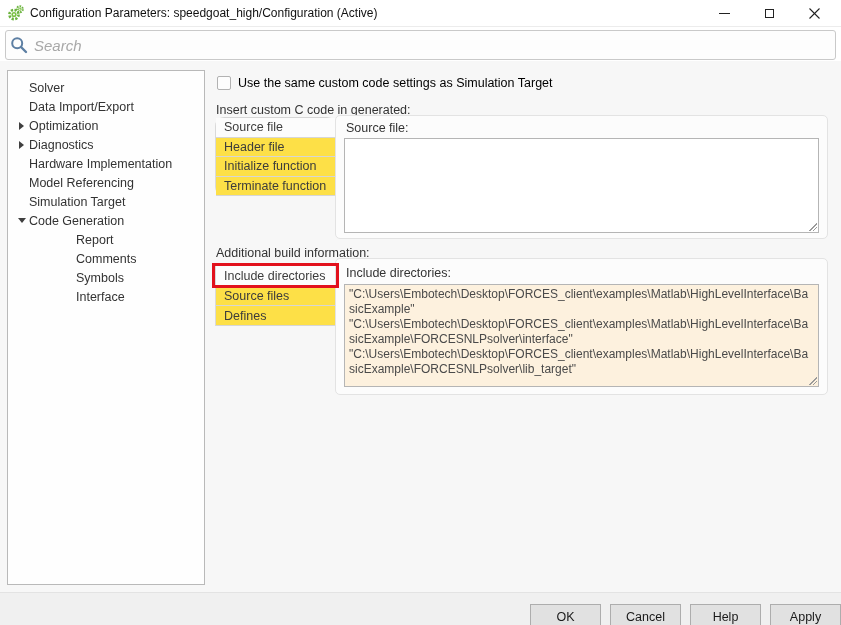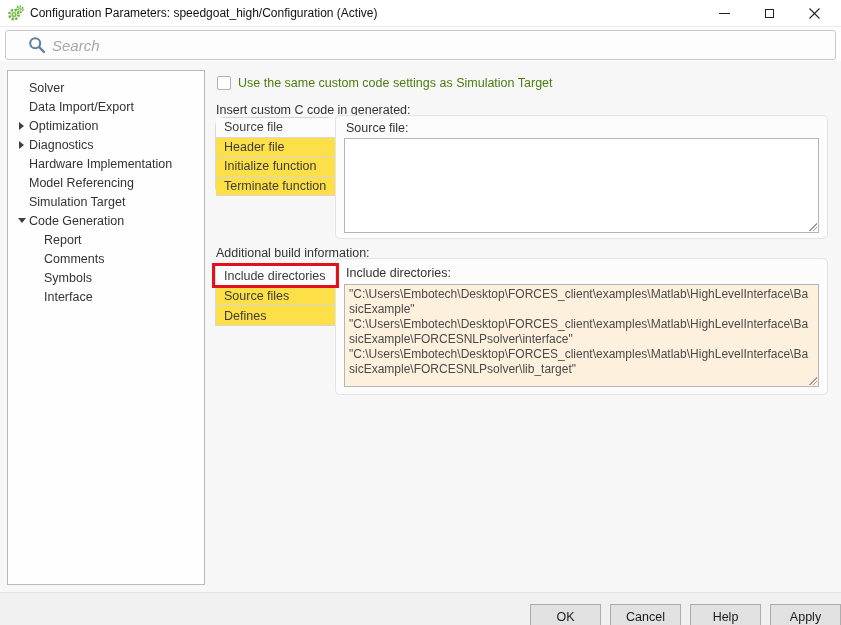--- a/index.html
+++ b/index.html
@@ -16,21 +16,21 @@
   .win-controls { position:absolute; right:4px; top:0; height:26px; display:flex; }
   .win-btn { width:45px; height:26px; display:flex; align-items:center; justify-content:center; cursor:pointer; }
   .glyph-min { width:11px; height:0; border-top:1px solid #222; display:block; }
   .glyph-max { width:9px; height:9px; border:1px solid #222; display:block; }
   .titlebar-sep { position:absolute; left:0; top:26px; width:841px; height:1px; background:#ececec; }
 
   
   .searchbar {
     position:absolute; left:5px; top:30px; width:831px; height:30px;
     border:1px solid #c9c9c9; border-radius:3px; background:#fdfdfd;
-    display:flex; align-items:center; padding-left:22px;
+    display:flex; align-items:center; padding-left:4px;
   }
   .search-icon { width:18px; height:18px; flex:0 0 auto; margin-right:6px; }
   .search-input {
     flex:1; border:none; outline:none; background:transparent;
     font-family:"Liberation Sans", sans-serif; font-size:15px; height:26px; color:#333;
   }
   .search-input::placeholder { font-style:italic; color:#a8a8a8; }
 
   
   .content-bg { position:absolute; left:0; top:61px; width:841px; height:531px; background:#f7f7f7; }
@@ -38,26 +38,26 @@
   
   .sidebar {
     position:absolute; left:7px; top:70px; width:198px; height:515px;
     background:#fefefe; border:1px solid #b9b9b9; padding-top:7px; overflow:hidden;
   }
   .trow { height:19px; display:flex; align-items:center; font-size:12.5px; color:#333; padding-left:6px; cursor:default; }
   .trow.sel { background:#a5d9f3; }
   .arr { width:15px; height:12px; display:flex; align-items:center; justify-content:center; flex:0 0 auto; }
   .arr .tri-col { width:0; height:0; border-top:4px solid transparent; border-bottom:4px solid transparent; border-left:5px solid #3f3f3f; }
   .arr .tri-exp { width:0; height:0; border-left:4px solid transparent; border-right:4px solid transparent; border-top:5px solid #3f3f3f; }
-  .trow.lvl2 { padding-left:21px; }
+  .trow.lvl2 { padding-left:21px;gap:32px; }
 
   
   .chk-row { position:absolute; left:217px; top:76px; display:flex; align-items:center; }
   .checkbox { width:14px; height:14px; border:1px solid #b2b2b2; background:#fdfdfd; border-radius:2px; flex:0 0 auto; cursor:pointer; }
-  .chk-label { margin-left:7px; font-size:12.5px; color:#4d7c0f; }
+  .chk-label { margin-left:7px; font-size:12.5px; color:#000000; }
 
   .sec-label { position:absolute; left:216px; font-size:12.5px; color:#333; }
   .lbl-insert { top:103px; }
   .lbl-build  { top:246px; }
 
   .tablist { position:absolute; left:215px; width:121px; border-top:1px solid #d6d6d6; border-left:1px solid #d9d9d9; }
   .tablist-1 { top:117px;border-radius:9px; }
   .tablist-2 { top:265px; }
   .tab {
     height:19.5px; line-height:19.5px; font-size:12.5px; color:#3c3c3c;

